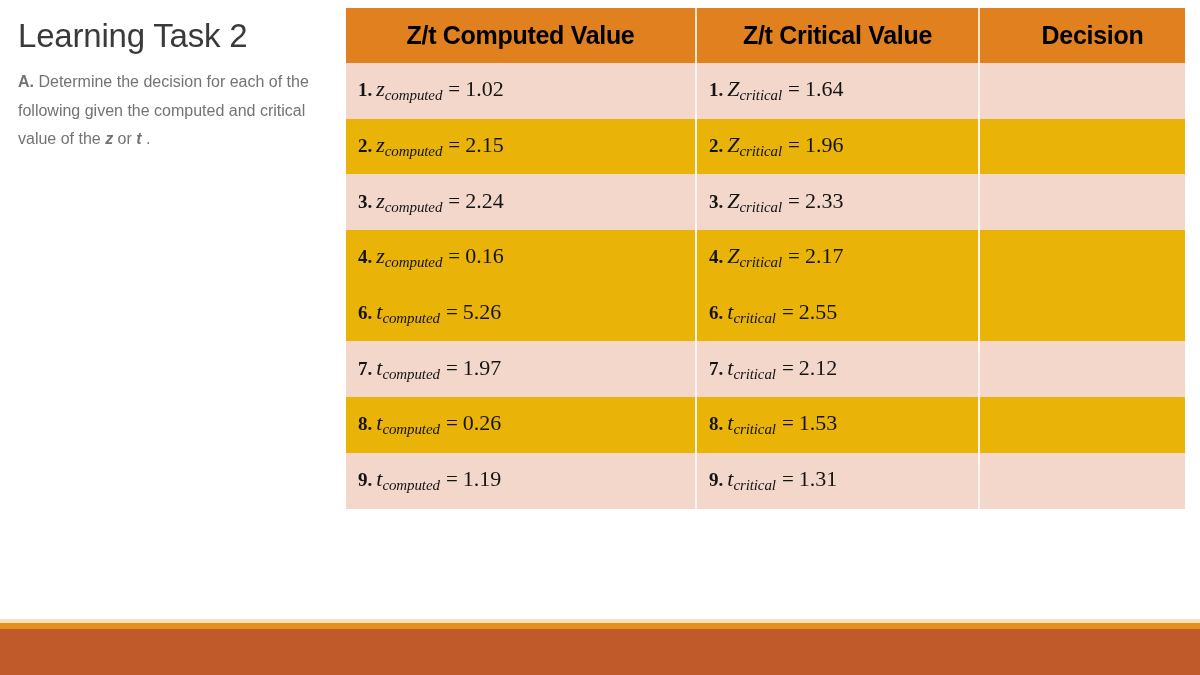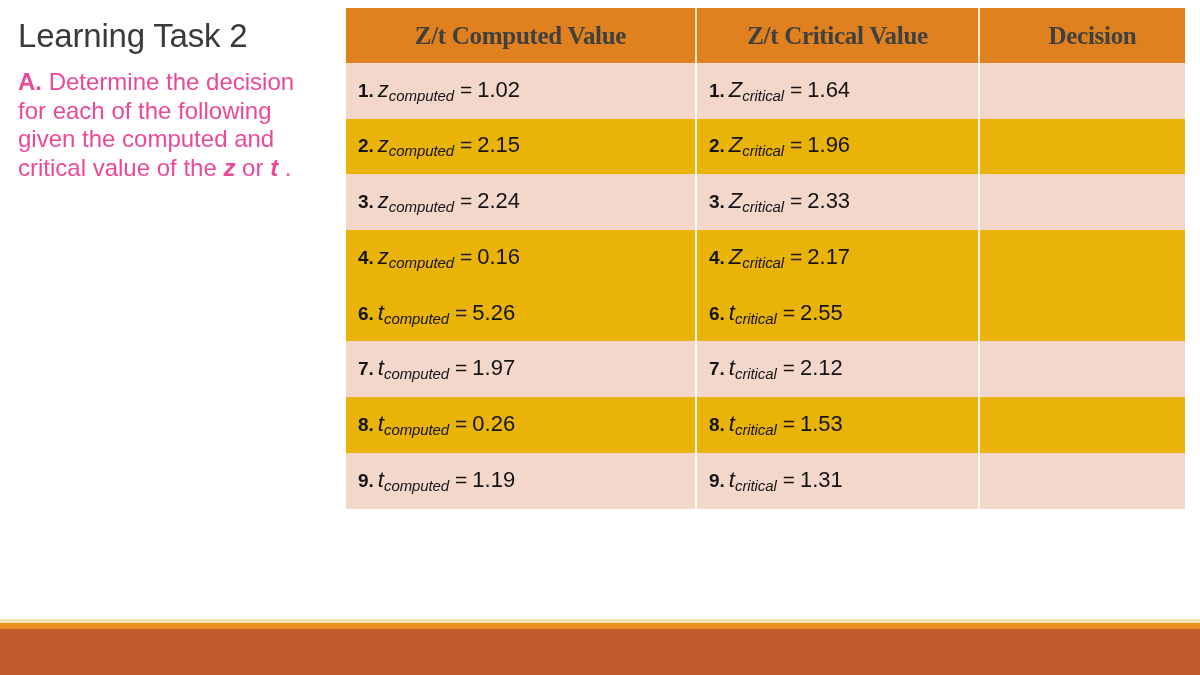--- a/index.html
+++ b/index.html
@@ -37,23 +37,23 @@
     line-height: 40px;
     color: #3a3a3a;
     font-weight: 400;
     letter-spacing: -0.2px;
     white-space: nowrap;
   }
 
   #task-body {
     margin-top: 12px;
     font-family: "Liberation Sans", sans-serif;
-    font-size: 24px;
+    font-size: 16px;
     line-height: 28.5px;
-    color: #ec4899;
+    color: #737373;
     font-weight: 400;
     width: 308px;
   }
   #task-body .lead {
     font-weight: 700;
   }
   #task-body .sym {
     font-weight: 700;
     font-style: italic;
   }
@@ -72,22 +72,22 @@
     width: 839px;
     table-layout: fixed;
   }
 
   table.value-table col.c1 { width: 351px; }
   table.value-table col.c2 { width: 283px; }
   table.value-table col.c3 { width: 205px; }
 
   thead th {
     background: #E0801F;
-    color: #404040;
-    font-family: Liberation Serif, serif;
+    color: #000000;
+    font-family: Liberation Sans, sans-serif;
     font-size: 25px;
     font-weight: 700;
     height: 55px;
     padding: 0 8px;
     text-align: center;
     vertical-align: middle;
     border-right: 2px solid #FBE6CE;
     box-sizing: border-box;
     letter-spacing: -0.3px;
     white-space: nowrap;
@@ -103,21 +103,21 @@
     font-size: 20px;
     color: #1c1c1c;
   }
   tbody td:last-child { border-right: none; }
 
   tbody tr.odd td  { background: #F4D7CB; }
   tbody tr.even td { background: #eab308; }
 
   
   .expr {
-    font-family: Liberation Sans, sans-serif;
+    font-family: Liberation Serif, serif;
     font-size: 21px;
     color: #141414;
     white-space: nowrap;
     display: inline-block;
     line-height: 1;
   }
   .expr .idx {
     font-weight: 700;
     font-style: normal;
     font-size: 19px;

